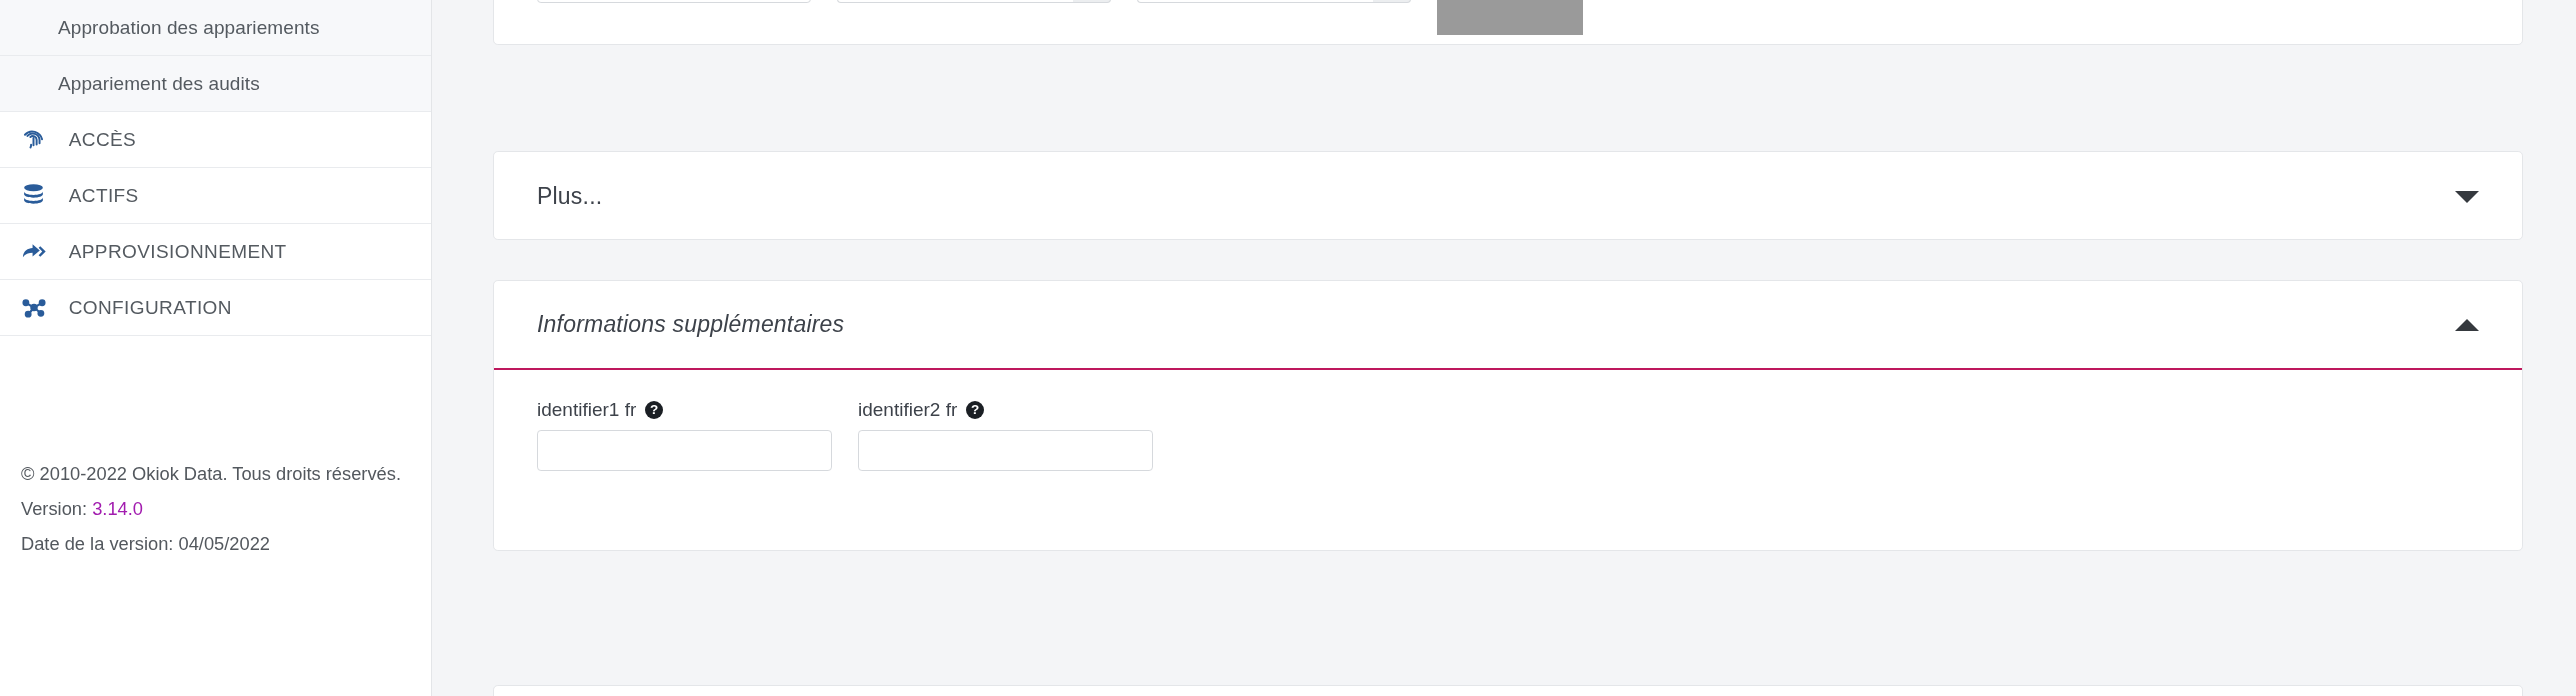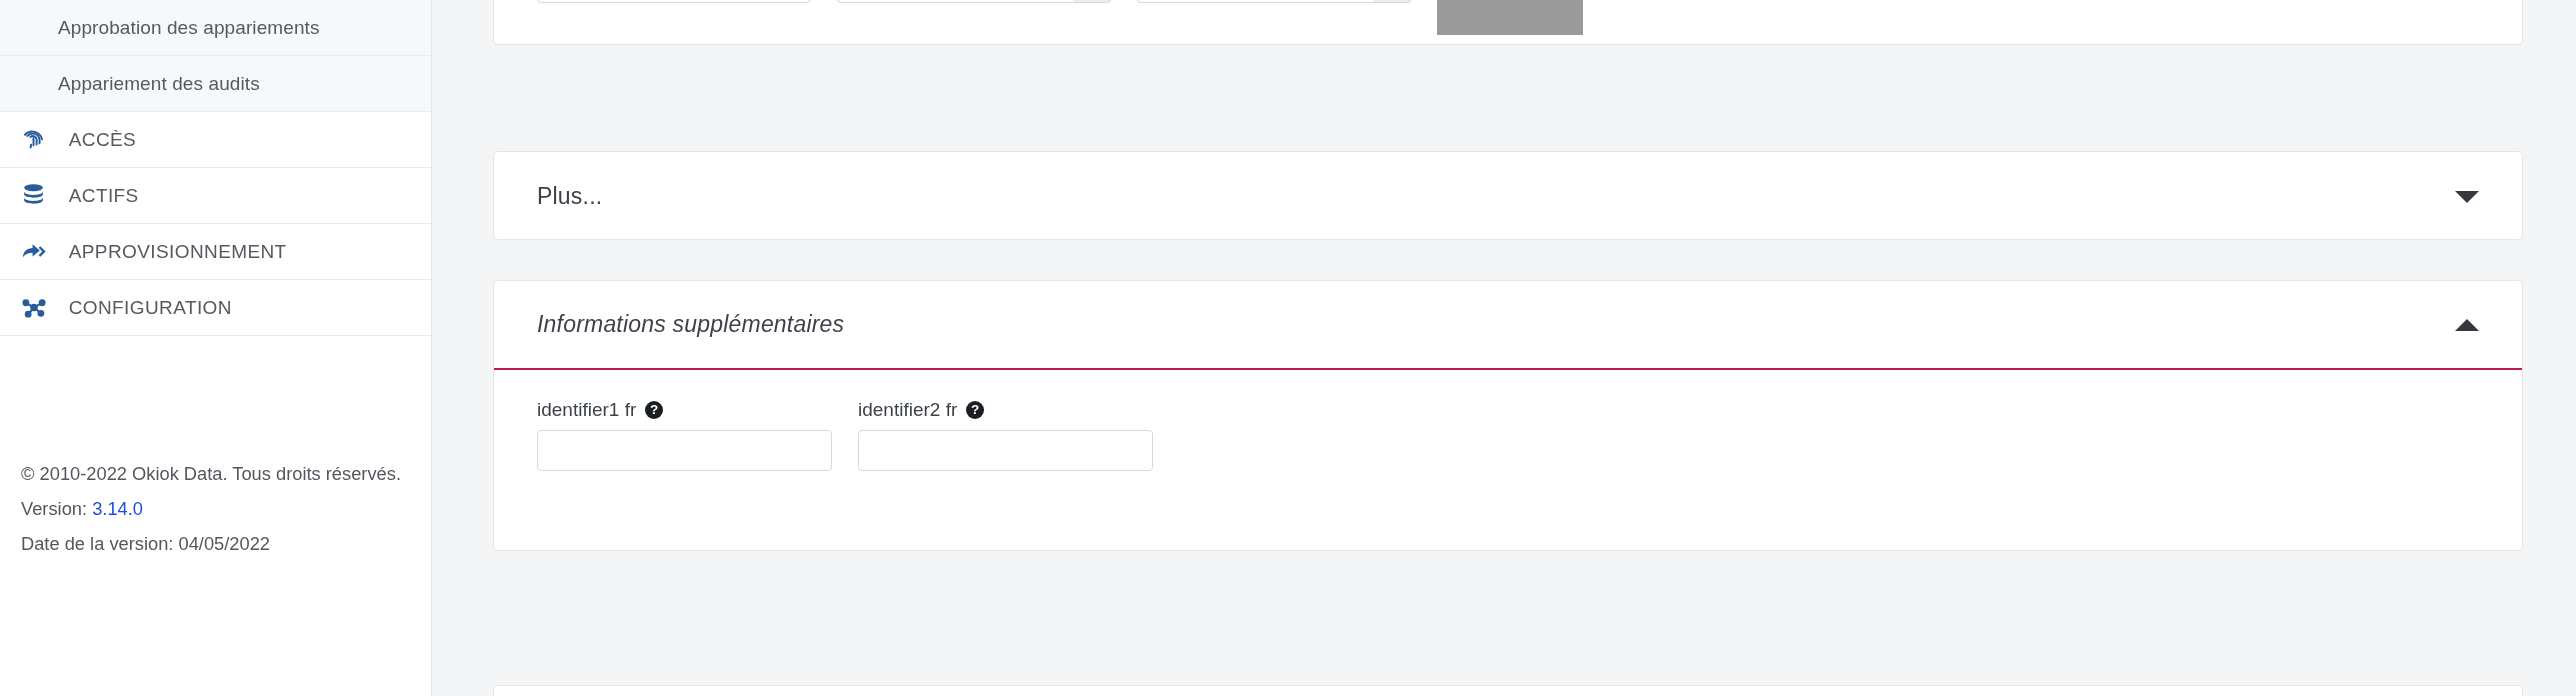--- a/index.html
+++ b/index.html
@@ -72,21 +72,21 @@
     left: 0;
     top: 460px;
     width: 380px;
     padding: 0 21px;
     font-size: 18.3px;
     color: #53585e;
     line-height: 1.55;
   }
   .sidebar-footer .line { white-space: nowrap; margin-bottom: 6.7px; }
   .version-link {
-    color: #1d4ed8;
+    color: #a21caf;
     text-decoration: none;
     cursor: pointer;
   }
 
   
   .main {
     flex: 1 1 auto;
     height: 697px;
     position: relative;
     background: #f4f5f7;

